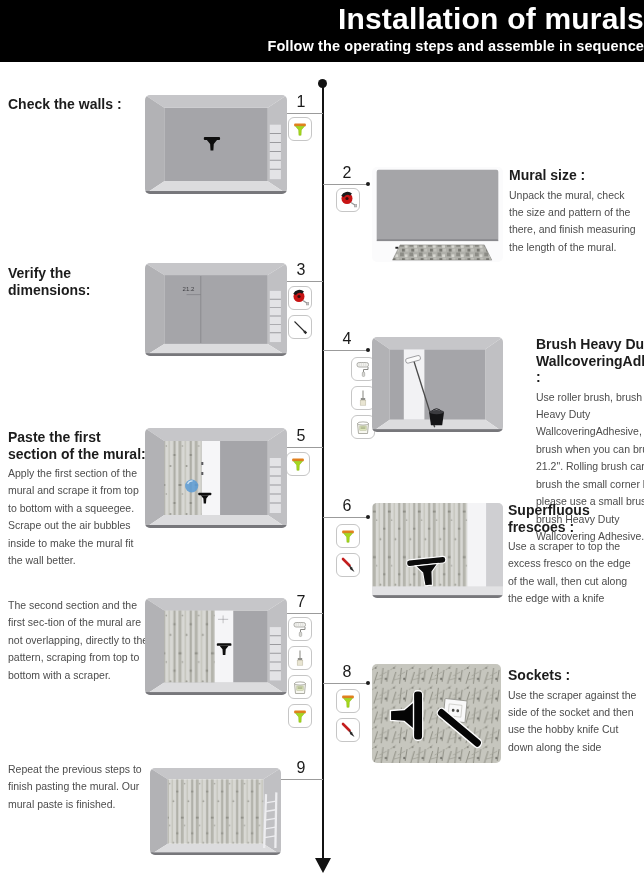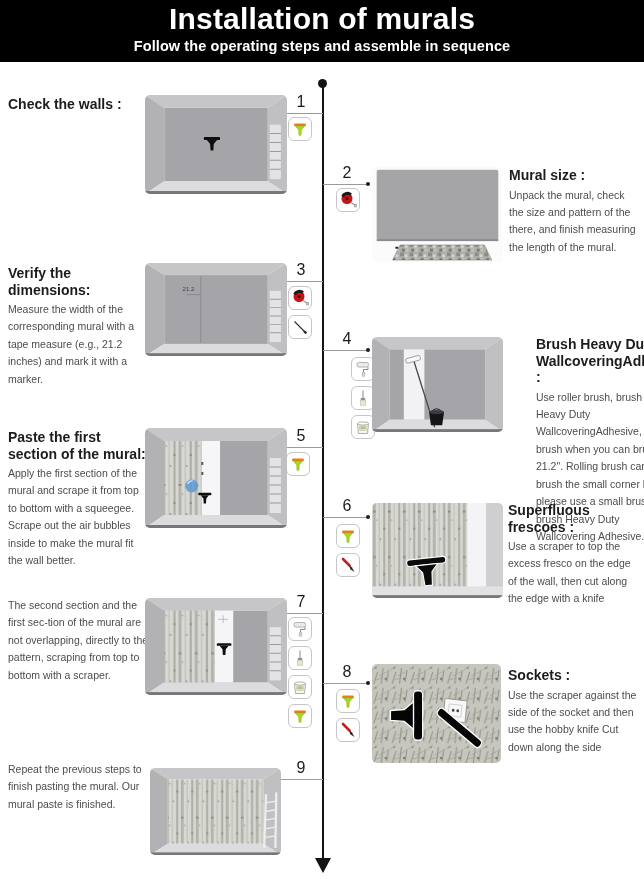--- a/index.html
+++ b/index.html
@@ -1,20 +1,20 @@
 <!DOCTYPE html>
 <html><head>
 <meta charset="utf-8">
 <style>
   *{margin:0;padding:0;box-sizing:border-box}
   html,body{background:#ffffff}
   #canvas{position:relative;width:644px;height:879px;background:#fff;overflow:hidden;
           font-family:"Liberation Sans",sans-serif;}
   
-  .header{position:absolute;left:0;top:0;width:644px;height:62px;background:#000;color:#fff;text-align:center}
+  .header{position:absolute;left:0;top:0;width:644px;height:62px;background:#000;color:#fff;text-align:right}
   .header .h-title{font-size:30px;font-weight:700;line-height:1.15;padding-top:2px;letter-spacing:.2px}
   .header .h-sub{font-size:14.5px;font-weight:700;margin-top:1px;letter-spacing:.1px}
   
   .vline{position:absolute;left:322px;top:84px;width:2px;height:776px;background:#131313}
   .vcircle{position:absolute;left:318px;top:79px;width:9px;height:9px;border-radius:50%;background:#131313}
   .varrow{position:absolute;left:315px;top:858px;width:0;height:0;
           border-left:8px solid transparent;border-right:8px solid transparent;border-top:15px solid #131313}
   .branch{position:absolute;height:1px;background:#9b9b9b}
   .bdot{position:absolute;width:4px;height:4px;border-radius:50%;background:#1d1d1d}
   .num{position:absolute;width:24px;text-align:center;font-size:16px;color:#1a1a1a}
@@ -151,21 +151,20 @@
     </div>
     <div class="iconbox">
       <svg width="20" height="20" viewBox="0 0 20 20">
         <line x1="4.5" y1="4.5" x2="14" y2="14" stroke="#2a2a2a" stroke-width="1.1"></line>
         <line x1="14" y1="14" x2="16.3" y2="16.3" stroke="#2a2a2a" stroke-width="2.4"></line>
       </svg>
     </div>
   </div>
   <div class="stext" style="left:8px;top:265px;width:142px">
     <div class="stitle">Verify the dimensions:</div>
-    <div class="sdesc">Measure the width of the corresponding mural with a tape measure (e.g., 21.2 inches) and mark it with a marker.</div>
   </div>
   <div class="room" style="left:145px;top:263px;width:142px;height:93px">
     <svg viewBox="0 0 140 100" preserveAspectRatio="none">
       <polygon points="0,0 140,0 121,13 19,13" fill="#c6c6c9"></polygon>
       <polygon points="0,0 19,13 19,87 0,100" fill="#b2b2b5"></polygon>
       <polygon points="140,0 121,13 121,87 140,100" fill="#c0c0c3"></polygon>
       <polygon points="0,100 19,87 121,87 140,100" fill="#dcdcde"></polygon>
       <rect x="19" y="13" width="102" height="74" fill="#a5a5a9"></rect>
       <rect x="0" y="97" width="140" height="3" fill="#77777b"></rect>
       <g>

